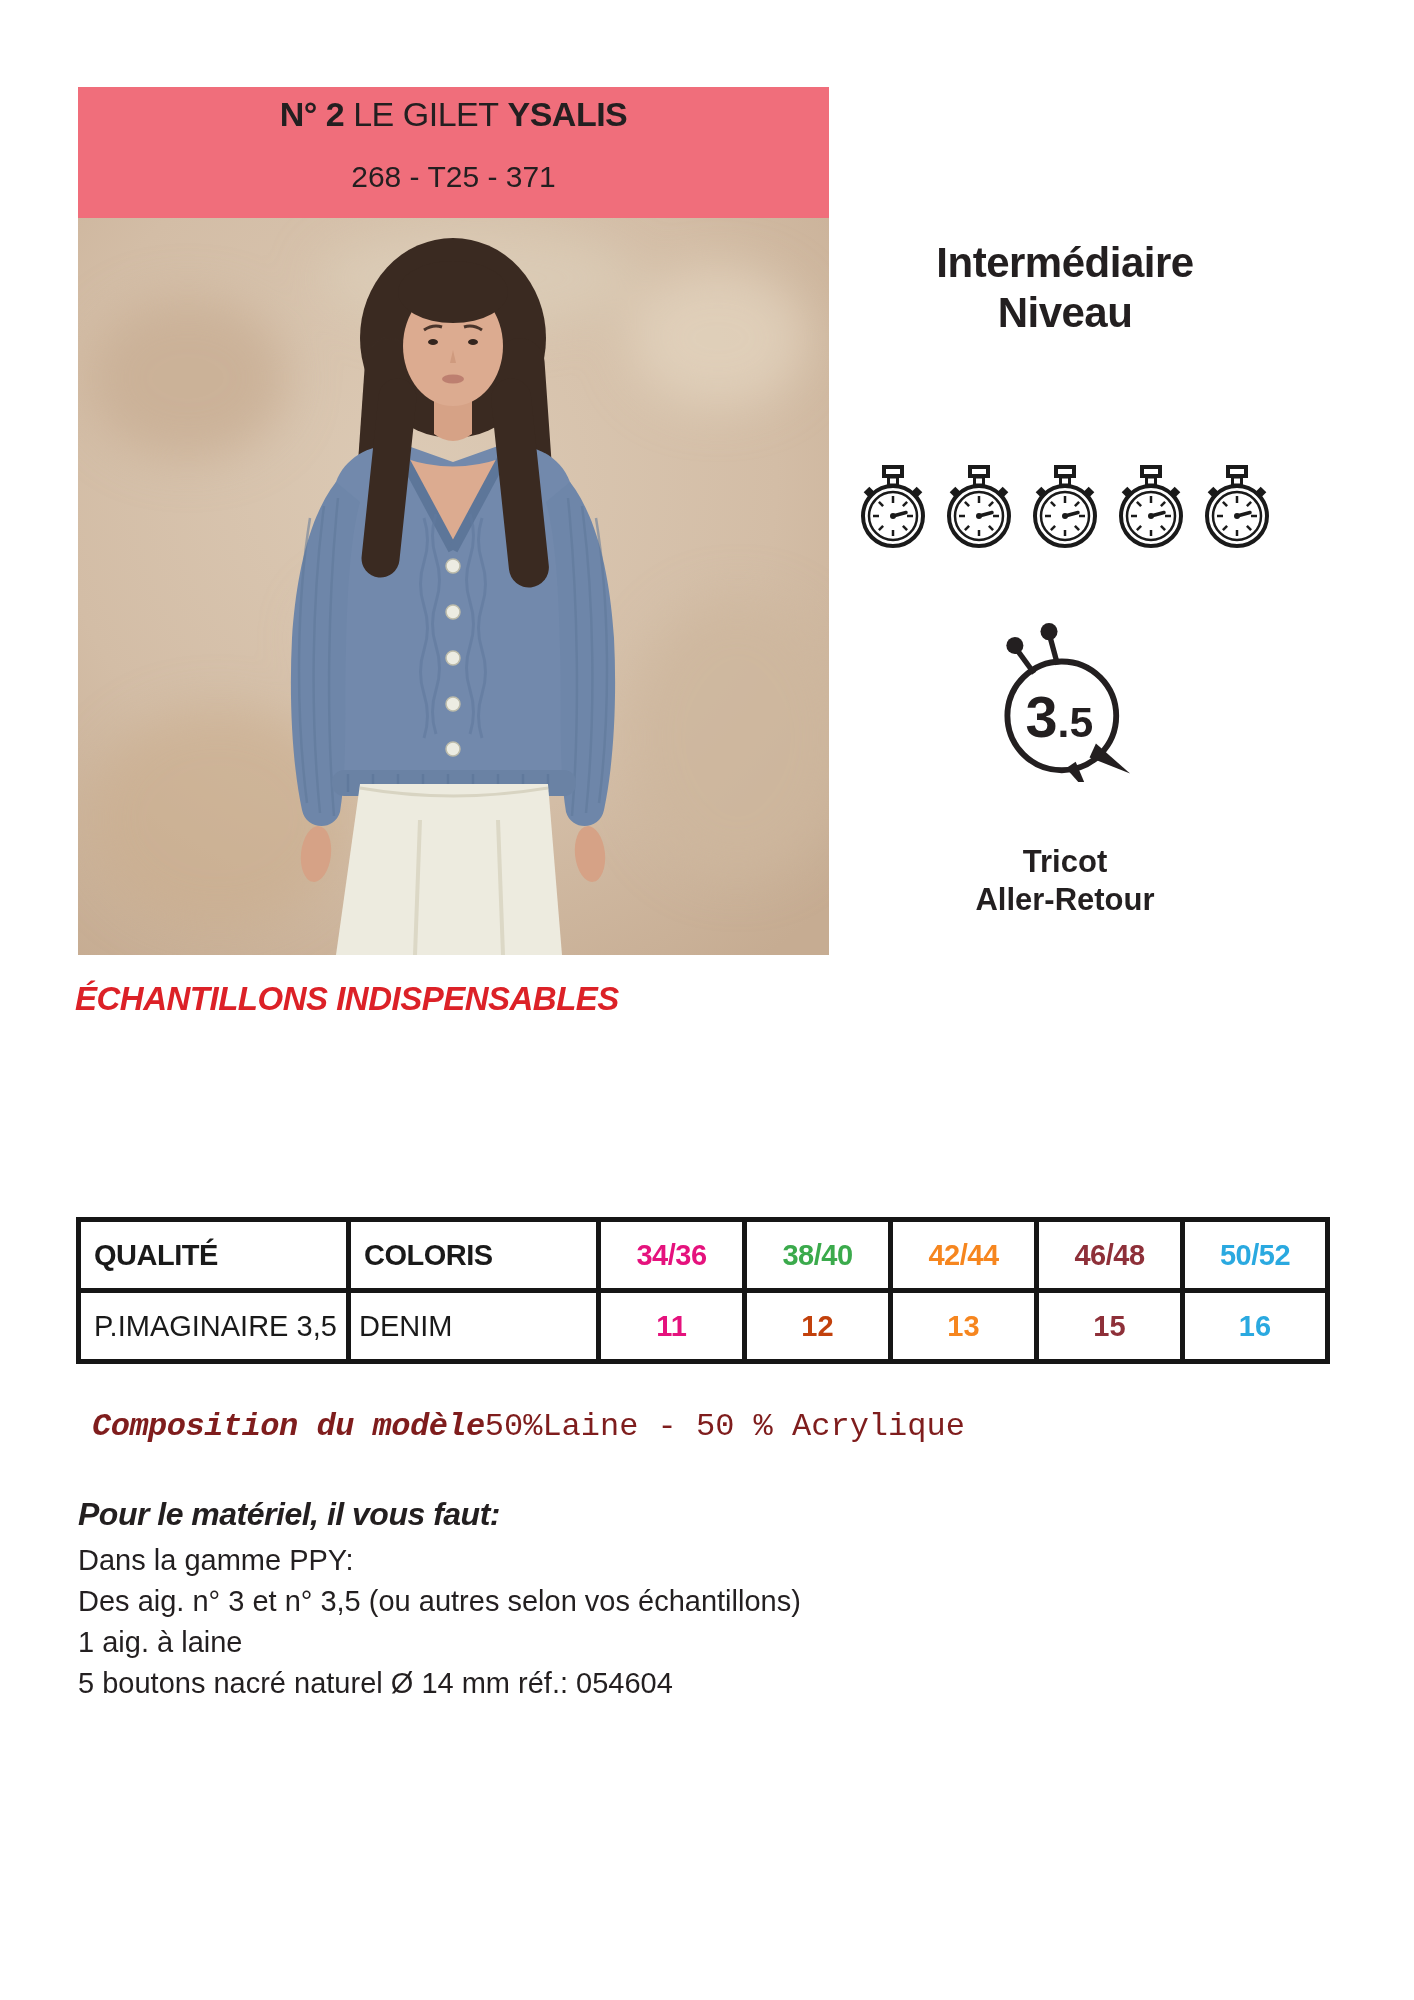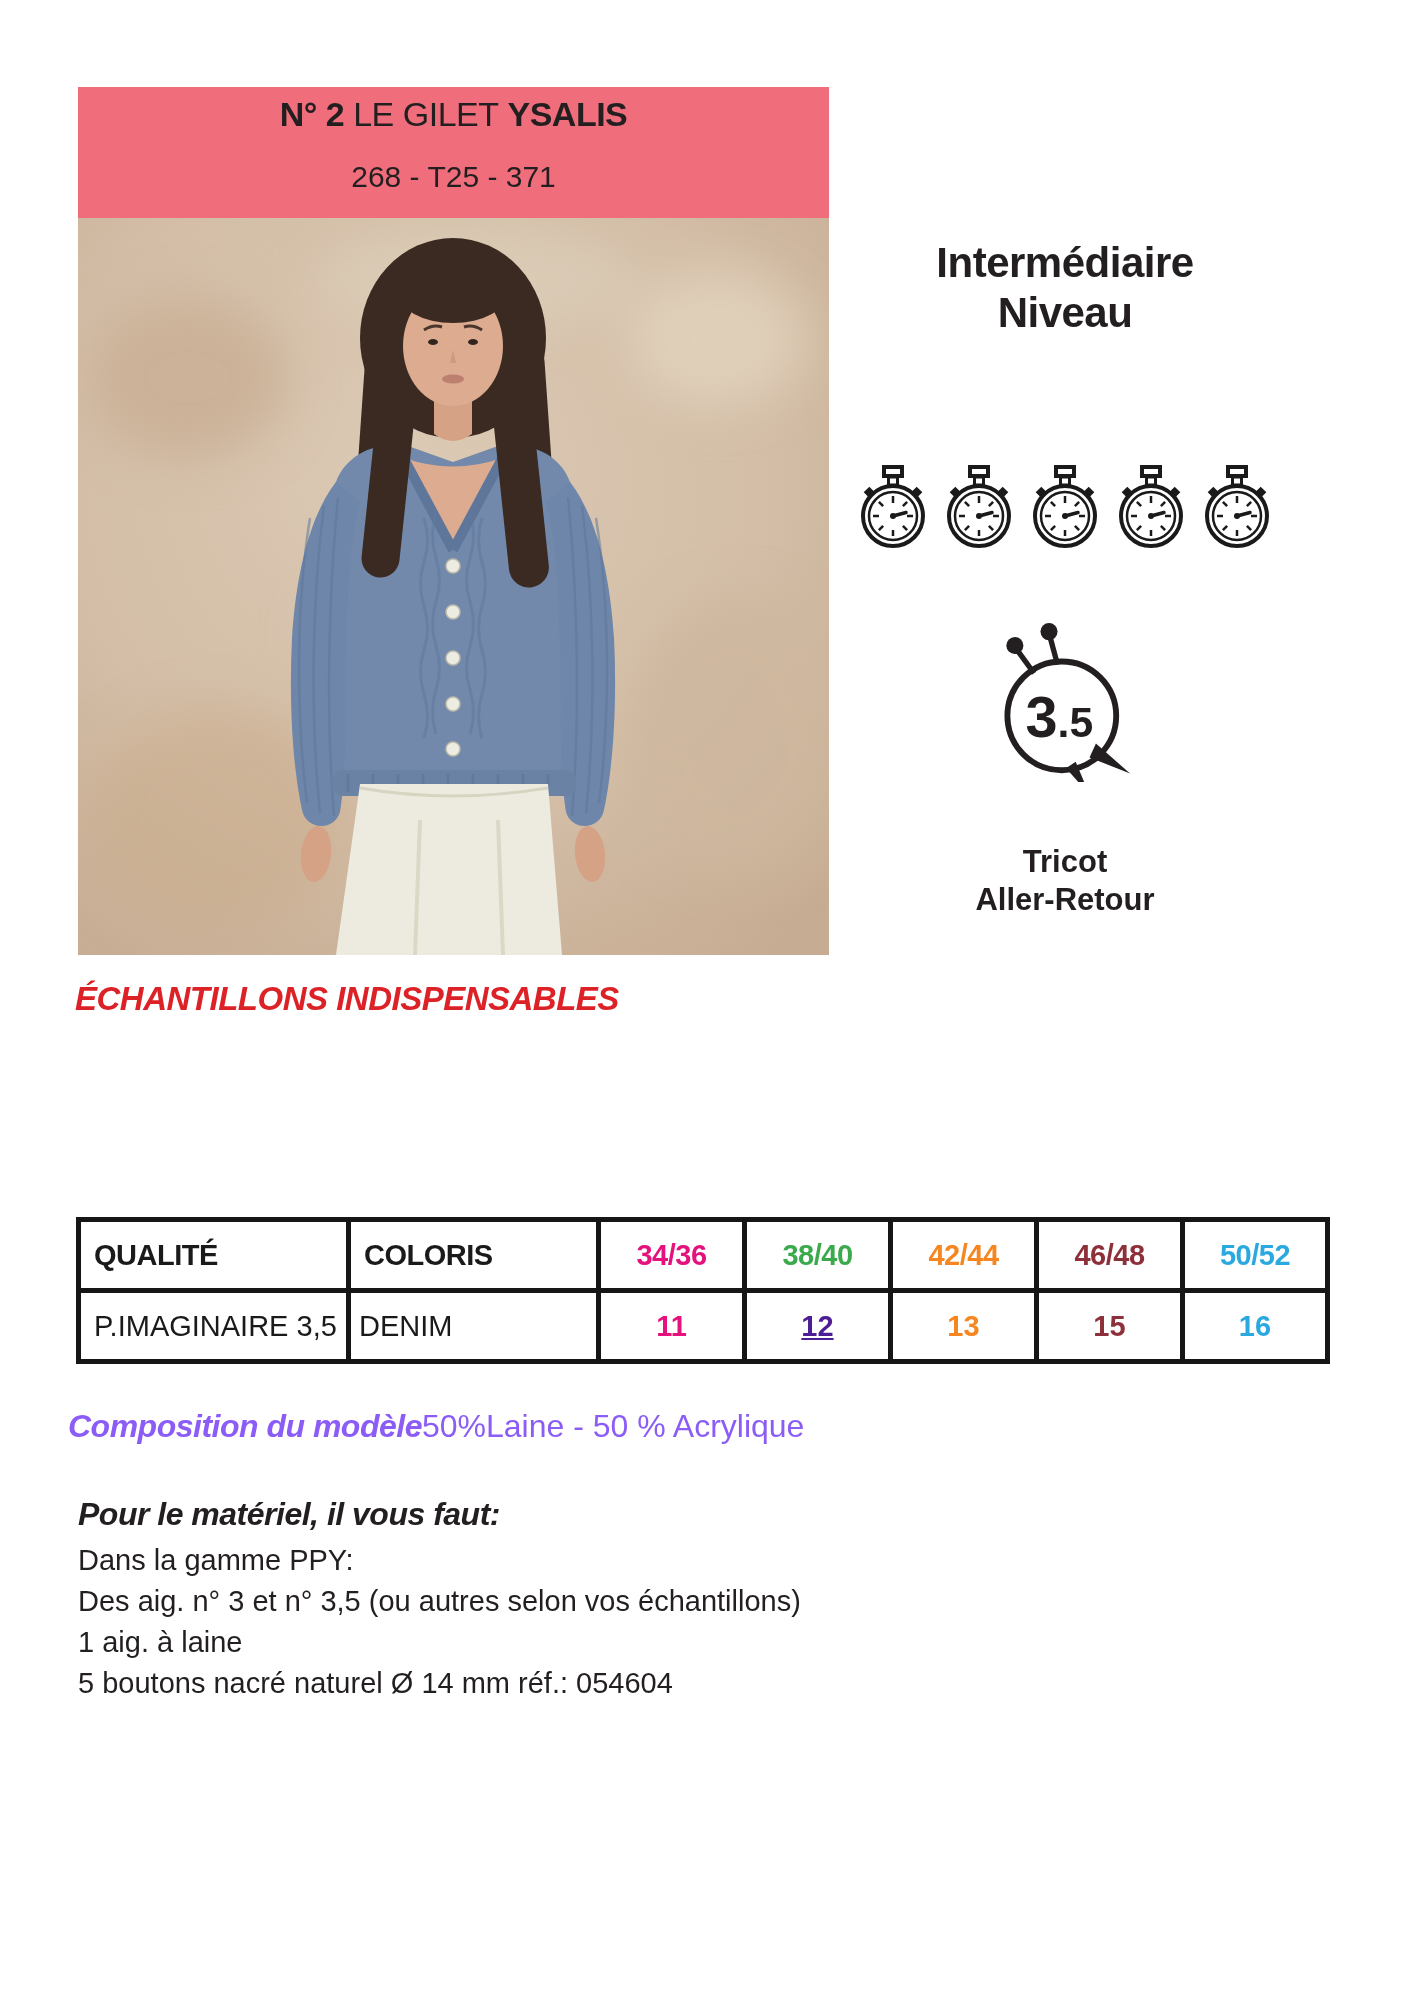--- a/index.html
+++ b/index.html
@@ -37,21 +37,21 @@
   .size-table th,.size-table td{border:5px solid #161616;background:#ffffff;overflow:visible;}
   .size-table th{height:64px;font-size:29px;font-weight:bold;letter-spacing:-0.5px;vertical-align:middle;}
   .size-table td{height:64px;font-size:29px;vertical-align:middle;}
   .th-left{text-align:left;padding-left:13px;}
   .num{text-align:center;font-weight:bold;}
   .cell-quality{padding-left:13px;}
   .cell-quality span{white-space:nowrap;display:inline-block;position:relative;z-index:2;}
   .cell-coloris{padding-left:8px;}
 
   
-  .compo{position:absolute;left:68px;top:1408px;font-size:32px;color:#8b5cf6;}
+  .compo{position:absolute;left:92px;top:1408px;font-size:32px;color:#7f1d1d;font-family:Liberation Mono, monospace;}
   .bi{font-weight:bold;font-style:italic;letter-spacing:-0.5px;}
   .materials{position:absolute;left:78px;top:1496px;color:#231f20;}
   .materials .bi{font-size:32px;display:block;}
   .mat-lines{margin-top:7px;font-size:29px;line-height:41px;}
 </style>
 </head>
 <body>
 
 <div class="page">
 
@@ -334,21 +334,21 @@
       <th class="num" style="color: rgb(229, 18, 125);">34/36</th>
       <th class="num" style="color: rgb(59, 170, 76);">38/40</th>
       <th class="num" style="color: rgb(246, 134, 31);">42/44</th>
       <th class="num" style="color: rgb(142, 48, 57);">46/48</th>
       <th class="num" style="color: rgb(42, 169, 224);">50/52</th>
     </tr>
     <tr>
       <td class="cell-quality"><span>P.IMAGINAIRE 3,5</span></td>
       <td class="cell-coloris">DENIM</td>
       <td class="num" style="color: rgb(229, 18, 125);">11</td>
-      <td class="num" style="color: #4c1d95; text-decoration: underline;">12</td>
+      <td class="num" style="color: #c2410c;">12</td>
       <td class="num" style="color: rgb(246, 134, 31);">13</td>
       <td class="num" style="color: rgb(142, 48, 57);">15</td>
       <td class="num" style="color: rgb(42, 169, 224);">16</td>
     </tr>
   </tbody>
     </table>
 
   <div class="compo">
     <span class="bi">Composition du modèle</span><span>50%Laine - 50 % Acrylique</span>
   </div>

